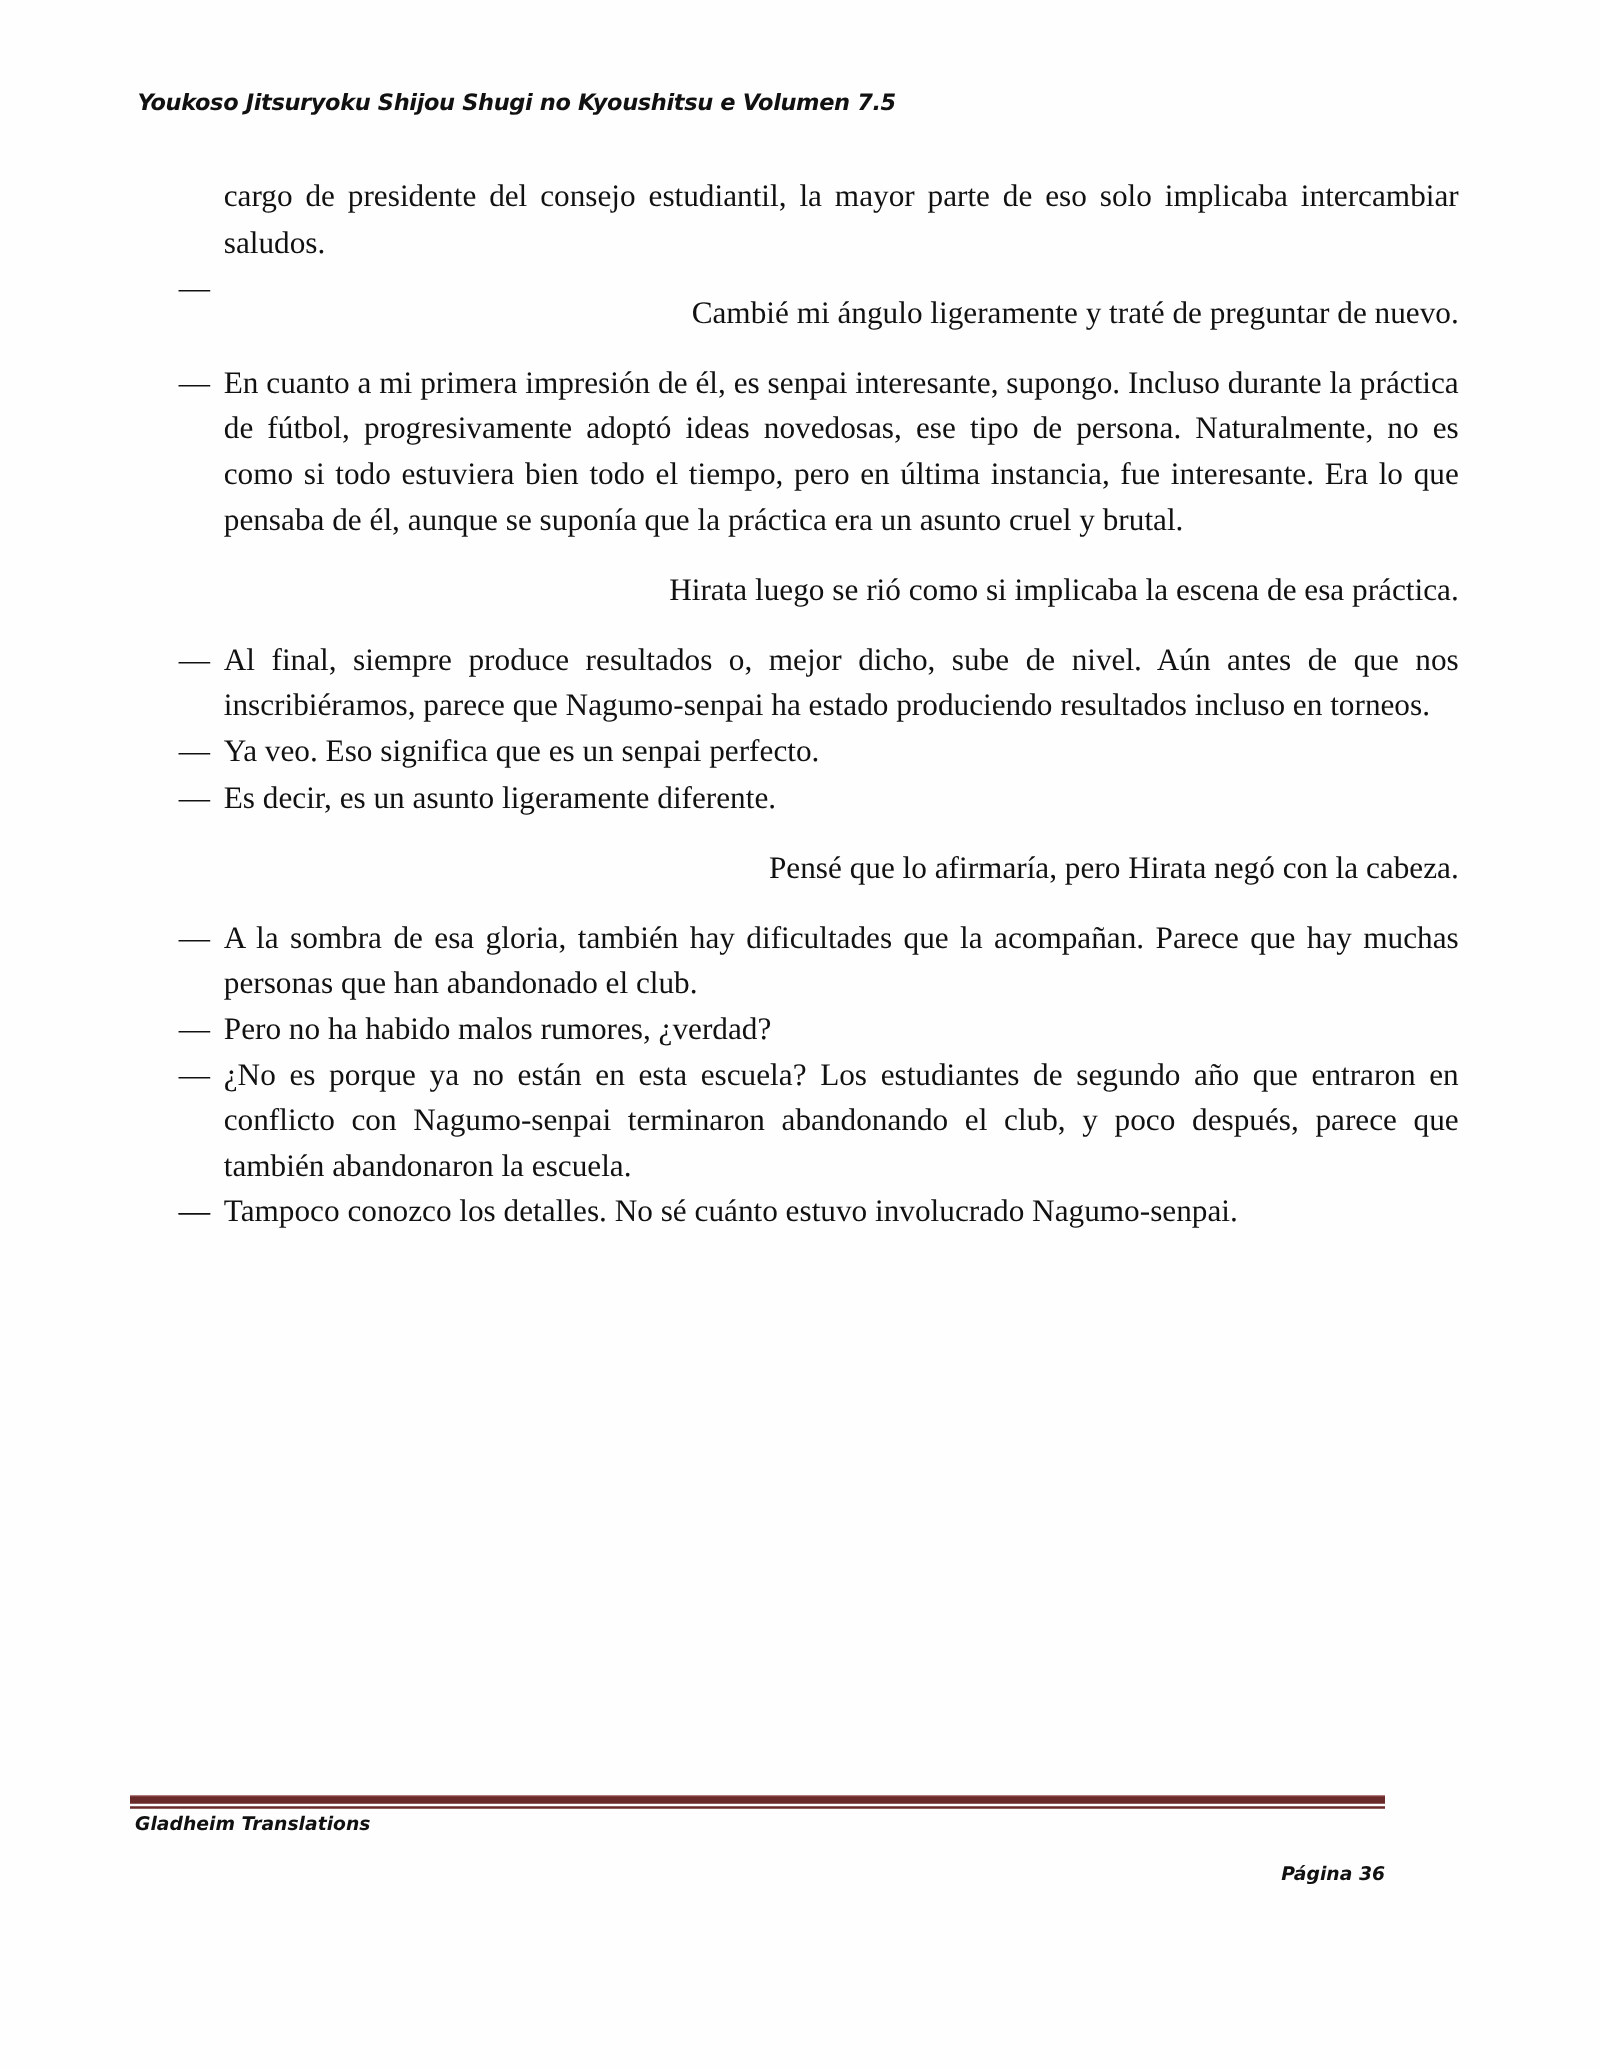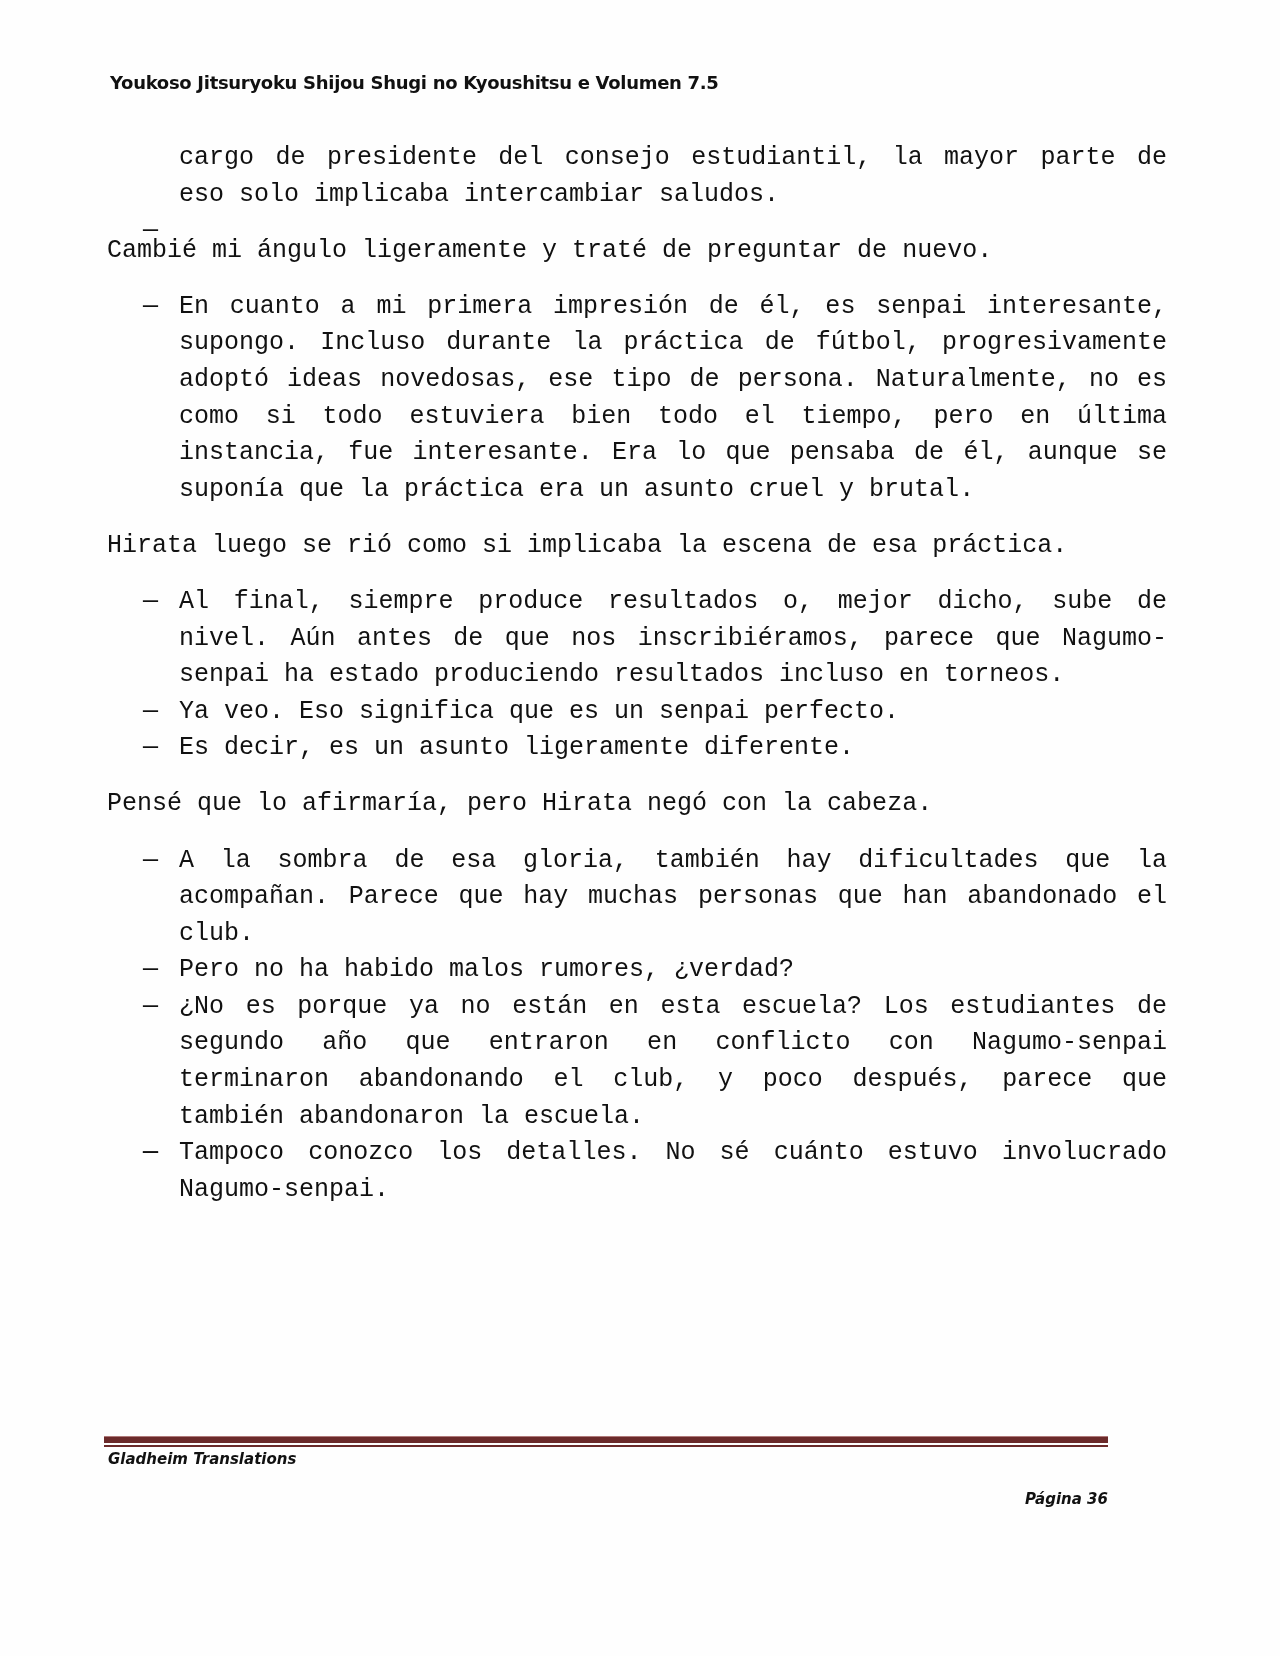--- a/index.html
+++ b/index.html
@@ -1,27 +1,27 @@
 <!DOCTYPE html>
 <html><head>
 <meta charset="utf-8">
 <style>
   html, body { margin: 0; padding: 0; background: #fefefe; }
   body { width: 1280px; height: 1656px; position: relative; overflow: hidden; }
   .header {
     position: absolute; left: 110px; top: 72px;
-    font-family: "DejaVu Sans", sans-serif; font-weight: bold; 
+    font-family: "DejaVu Sans", sans-serif; font-weight: bold; font-style: italic;
     font-size: 18px; color: #111; letter-spacing: -0.3px;
   }
   .body-text {
     position: absolute; left: 107px; top: 140px; width: 1060px;
-    font-family: Liberation Mono, monospace; font-size: 25px; line-height: 36.6px;
+    font-family: Liberation Serif, serif; font-size: 25px; line-height: 36.6px;
     color: #111;
   }
-  .para { margin: 0 0 19.5px 0; }
+  .para { margin: 0 0 19.5px 0; text-align: right; }
   .dlg-block { margin: 0 0 19.5px 0; }
   .dlg { position: relative; padding-left: 72px; text-align: justify; margin: 0; }
   .dash { position: absolute; left: 36px; top: 0; }
   .footer-rule { position: absolute; left: 104px; top: 1436px; width: 1004px; }
   .rule-thick { height: 6px; background: #6b2a2a; border-top: 1px solid #b07a7a; }
   .rule-thin { height: 2px; background: #6b2a2a; margin-top: 2px; }
   .footer-left, .footer-right {
     position: absolute; top: 1450px;
     font-family: "DejaVu Sans", sans-serif; font-weight: bold; font-style: italic;
     font-size: 15px; color: #111;

